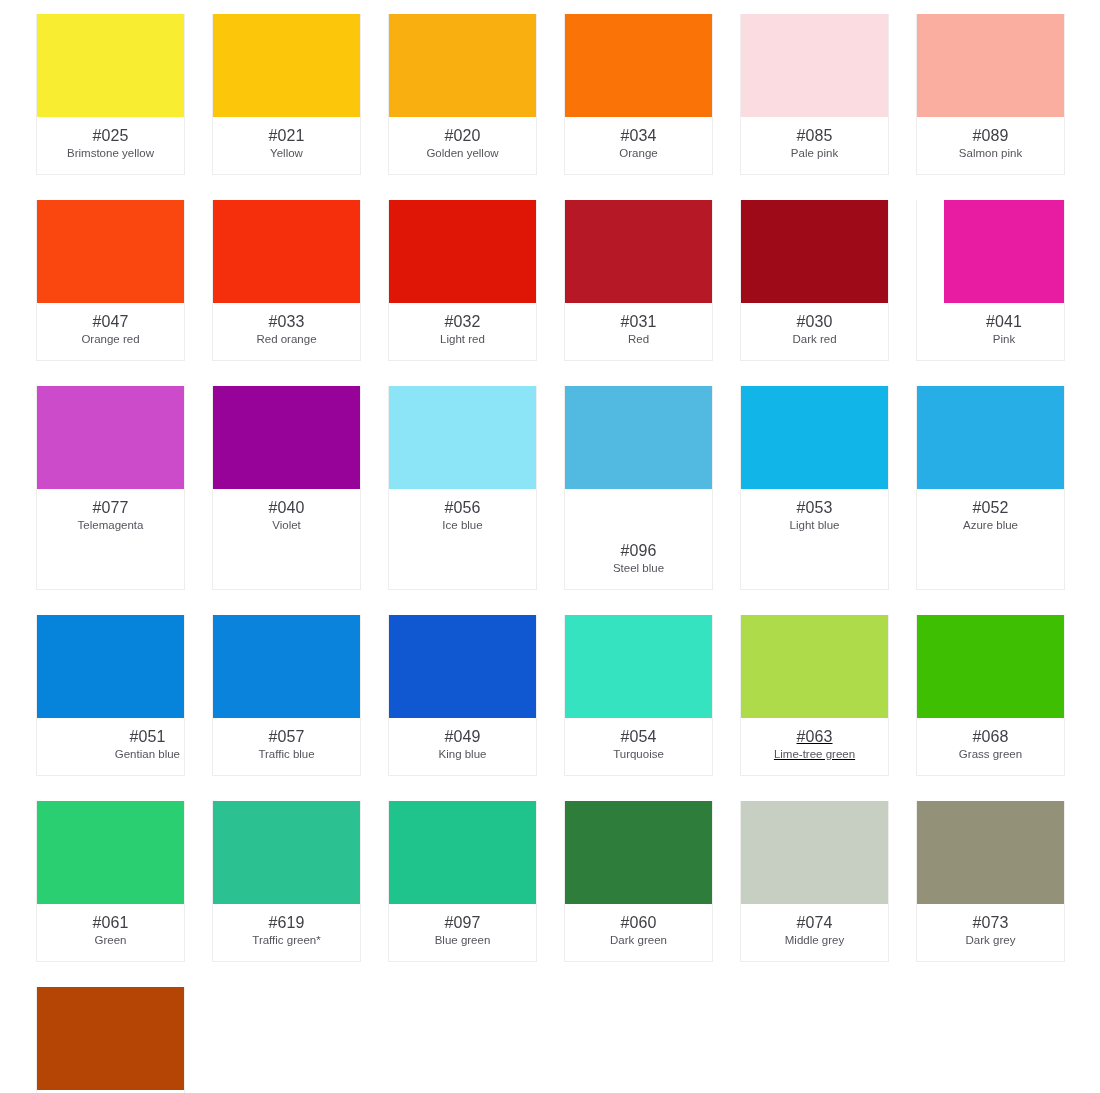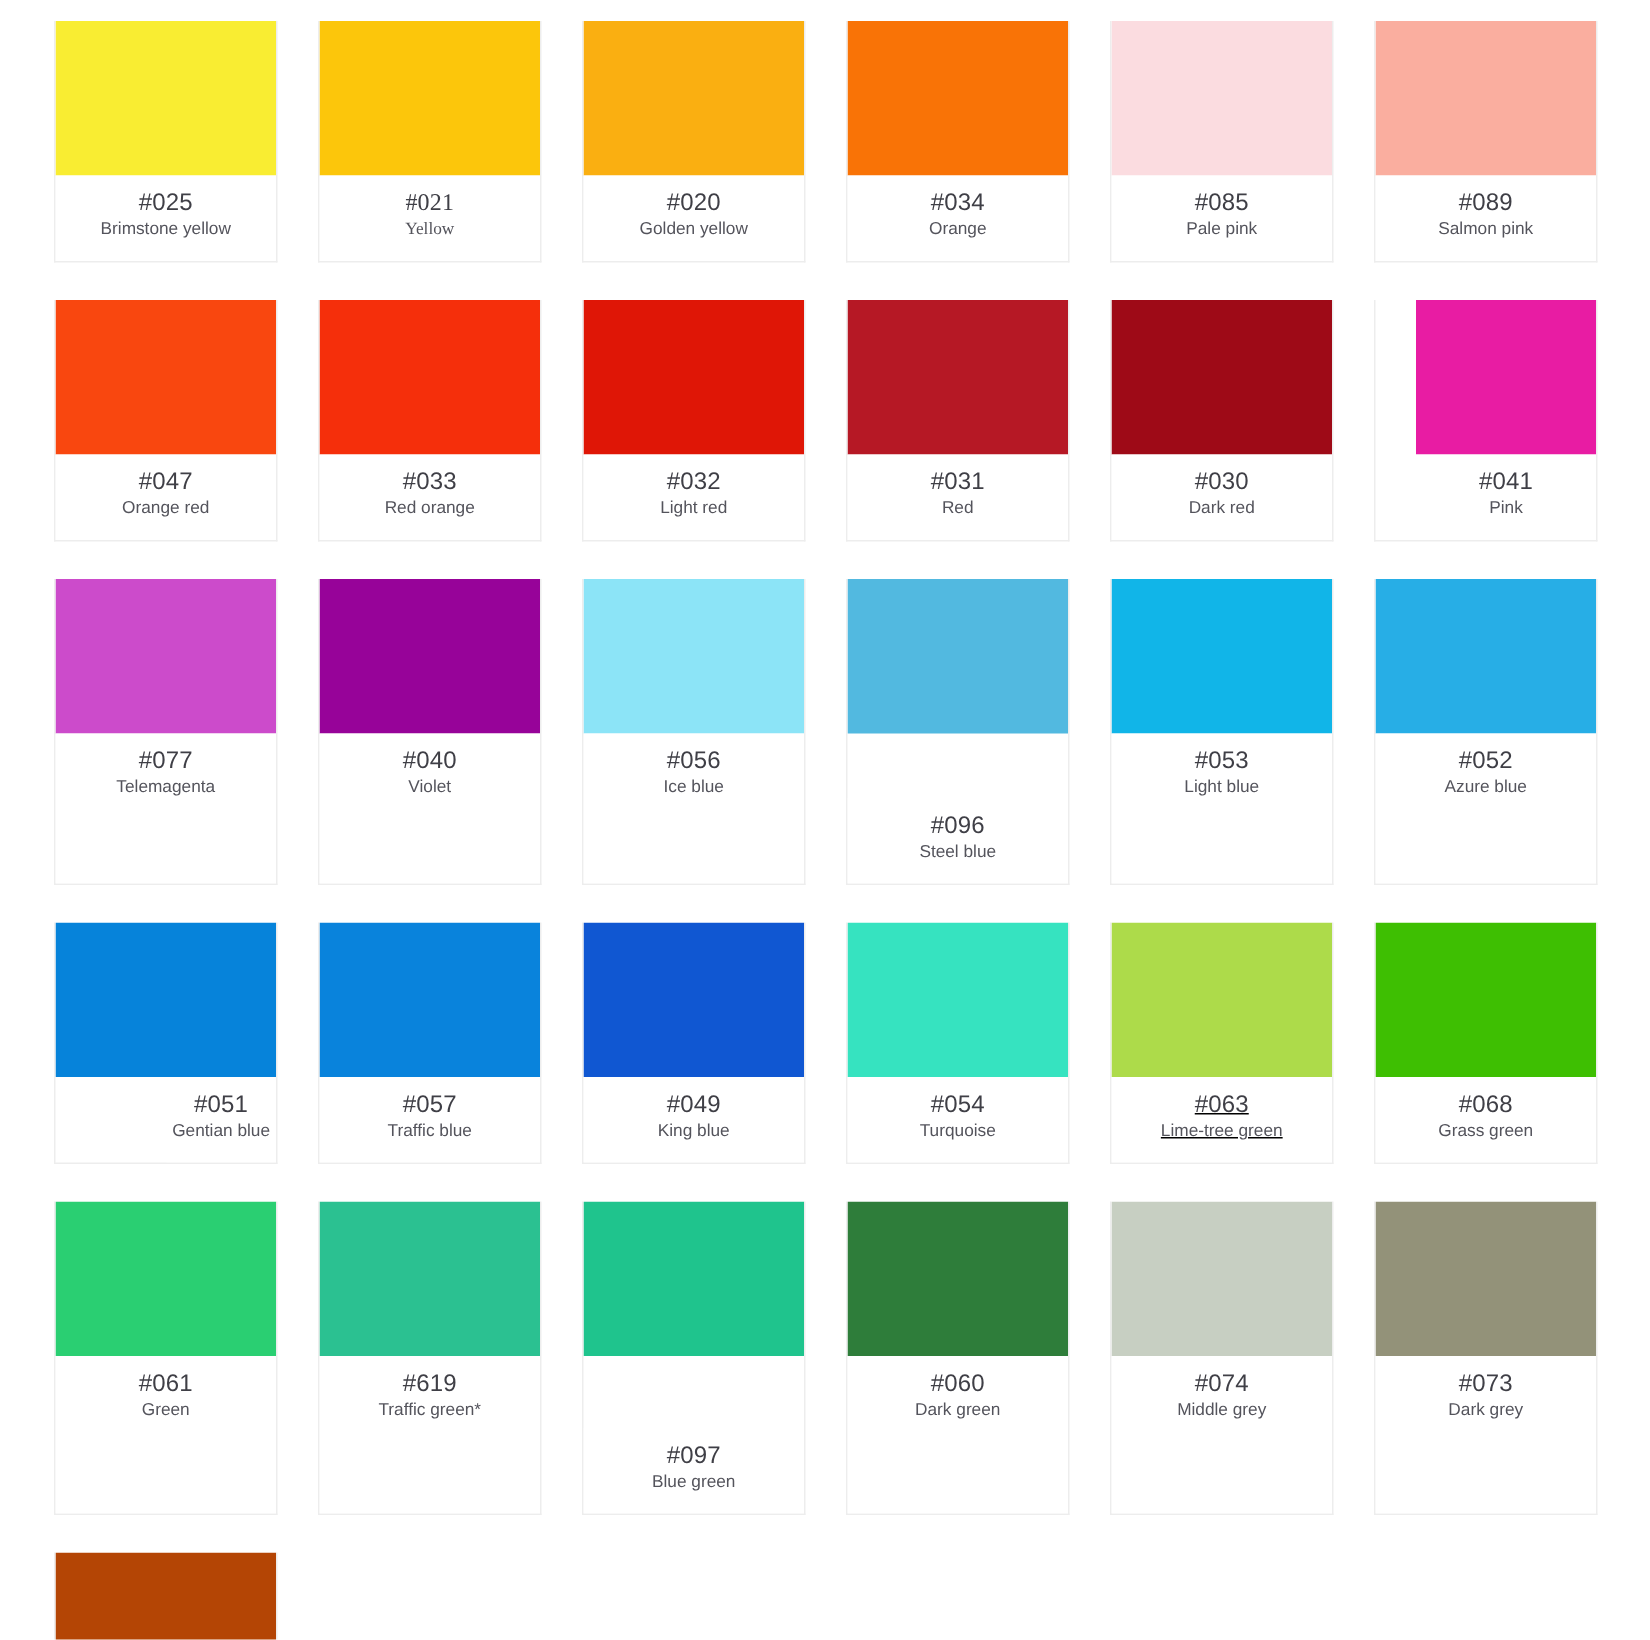--- a/index.html
+++ b/index.html
@@ -69,21 +69,21 @@
 <body>
 
 <div id="swatch-grid" style="background: rgb(255, 255, 255);">
     <div class="swatch-card" style="border-color: rgb(237, 237, 237);">
       <div class="swatch-color" title="Brimstone yellow" style="background-color: rgb(249, 237, 50);"></div>
       <div class="swatch-caption">
         <div class="swatch-code" style="color: rgb(63, 63, 70);">#025</div>
         <div class="swatch-name" style="color: rgb(84, 84, 92);">Brimstone yellow</div>
       </div>
     </div>
-    <div class="swatch-card" style="border-color: rgb(237, 237, 237); font-family: Liberation Serif, serif;">
+    <div class="swatch-card" style="border-color: rgb(237, 237, 237);">
       <div class="swatch-color" title="Yellow" style="background-color: rgb(252, 198, 11);"></div>
       <div class="swatch-caption">
         <div class="swatch-code" style="color: rgb(63, 63, 70);">#021</div>
         <div class="swatch-name" style="color: rgb(84, 84, 92);">Yellow</div>
       </div>
     </div>
     <div class="swatch-card" style="border-color: rgb(237, 237, 237);">
       <div class="swatch-color" title="Golden yellow" style="background-color: rgb(250, 175, 17);"></div>
       <div class="swatch-caption">
         <div class="swatch-code" style="color: rgb(63, 63, 70);">#020</div>
@@ -244,21 +244,21 @@
         <div class="swatch-name" style="color: rgb(84, 84, 92);">Green</div>
       </div>
     </div>
     <div class="swatch-card" style="border-color: rgb(237, 237, 237);">
       <div class="swatch-color" title="Traffic green*" style="background-color: rgb(43, 193, 145);"></div>
       <div class="swatch-caption">
         <div class="swatch-code" style="color: rgb(63, 63, 70);">#619</div>
         <div class="swatch-name" style="color: rgb(84, 84, 92);">Traffic green*</div>
       </div>
     </div>
-    <div class="swatch-card" style="border-color: rgb(237, 237, 237); gap: 48px;">
+    <div class="swatch-card" style="border-color: rgb(237, 237, 237);">
       <div class="swatch-color" title="Blue green" style="background-color: rgb(31, 196, 141);"></div>
       <div class="swatch-caption">
         <div class="swatch-code" style="color: rgb(63, 63, 70);">#097</div>
         <div class="swatch-name" style="color: rgb(84, 84, 92);">Blue green</div>
       </div>
     </div>
     <div class="swatch-card" style="border-color: rgb(237, 237, 237);">
       <div class="swatch-color" title="Dark green" style="background-color: rgb(46, 125, 58);"></div>
       <div class="swatch-caption">
         <div class="swatch-code" style="color: rgb(63, 63, 70);">#060</div>

